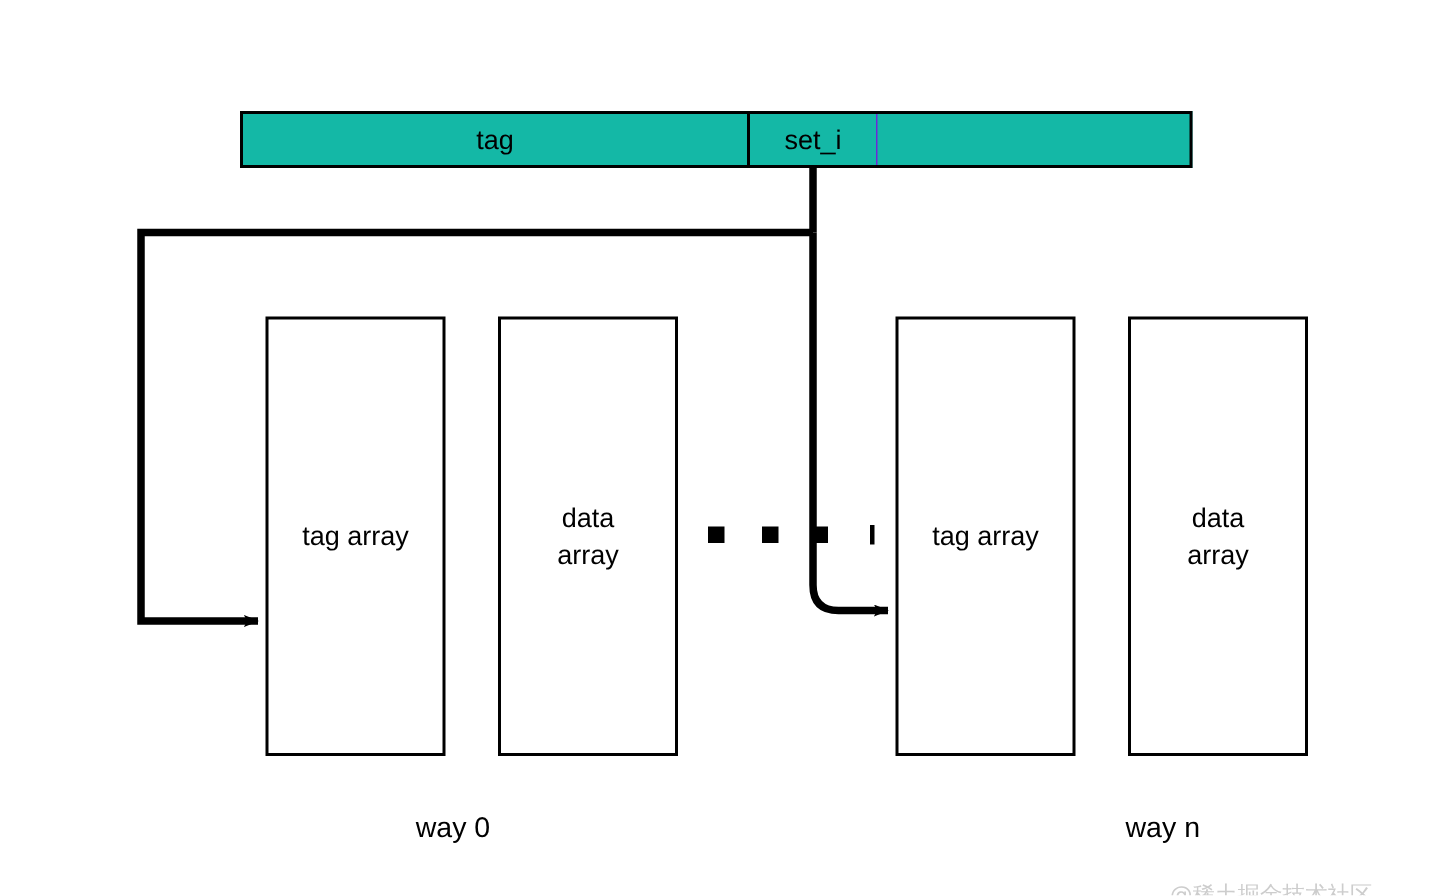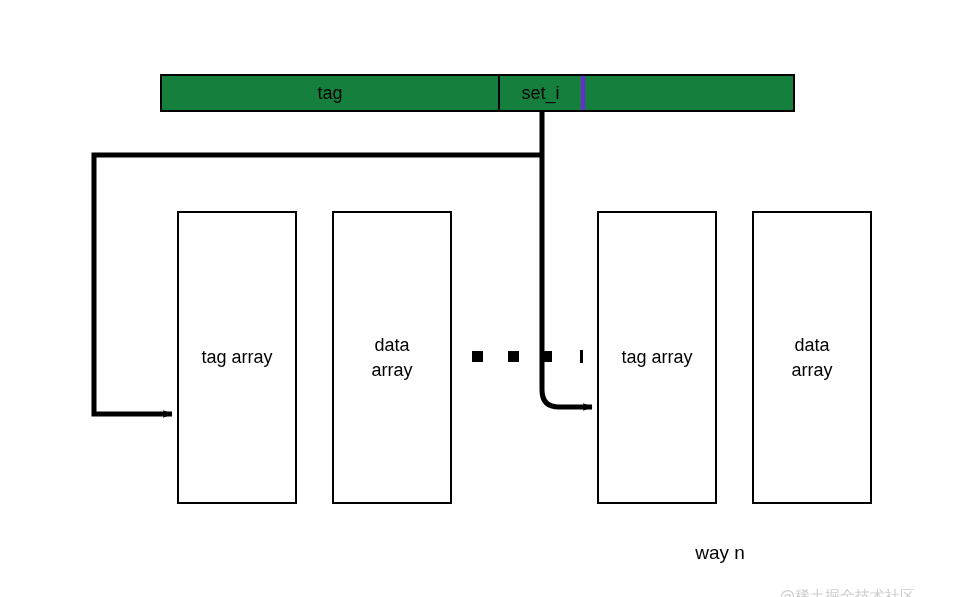--- a/index.html
+++ b/index.html
@@ -21,34 +21,34 @@
   
   .addr-bar {
     position: absolute;
     left: 160px;
     top: 74px;
     width: 635px;
     height: 38px;
     box-sizing: border-box;
     border: 2px solid #000000;
     display: flex;
-    background: #15803d;
+    background: #14b8a6;
   }
   .addr-field {
     box-sizing: border-box;
     display: flex;
     align-items: center;
     justify-content: center;
     font-size: 18px;
     color: #000000;
     height: 100%;
     white-space: nowrap;
   }
   .addr-field.tag    { width: 338px; border-right: 2px solid #000000; }
-  .addr-field.seti   { width: 85px;  border-right: 4px solid #6d28d9; }
+  .addr-field.seti   { width: 85px;  border-right: 1px solid #6d28d9; }
   .addr-field.offset { flex: 1 1 auto; }
 
   
   .array-box {
     position: absolute;
     top: 211px;
     width: 120px;
     height: 293px;
     box-sizing: border-box;
     border: 2px solid #000000;
@@ -69,21 +69,21 @@
   
   .way-label {
     position: absolute;
     top: 542px;
     width: 160px;
     text-align: center;
     font-size: 19px;
     color: #000000;
   }
   .way0 { left: 222px; }
-  .wayn { left: 640px; }
+  .wayn { left: 640px; text-align: right; }
 
   
   #connectors {
     position: absolute;
     left: 0;
     top: 0;
     width: 954px;
     height: 597px;
     pointer-events: none;
   }
@@ -150,17 +150,18 @@
 
   <div class="array-box box-tagn">tag array</div>
 
   <div class="array-box box-datan">
     <div>
       <div>data</div>
       <div>array</div>
     </div>
   </div>
 
+  <div class="way-label way0">way 0</div>
   <div class="way-label wayn">way n</div>
 
   <div class="watermark">@稀土掘金技术社区</div>
 
 </div>
 
 </body></html>

